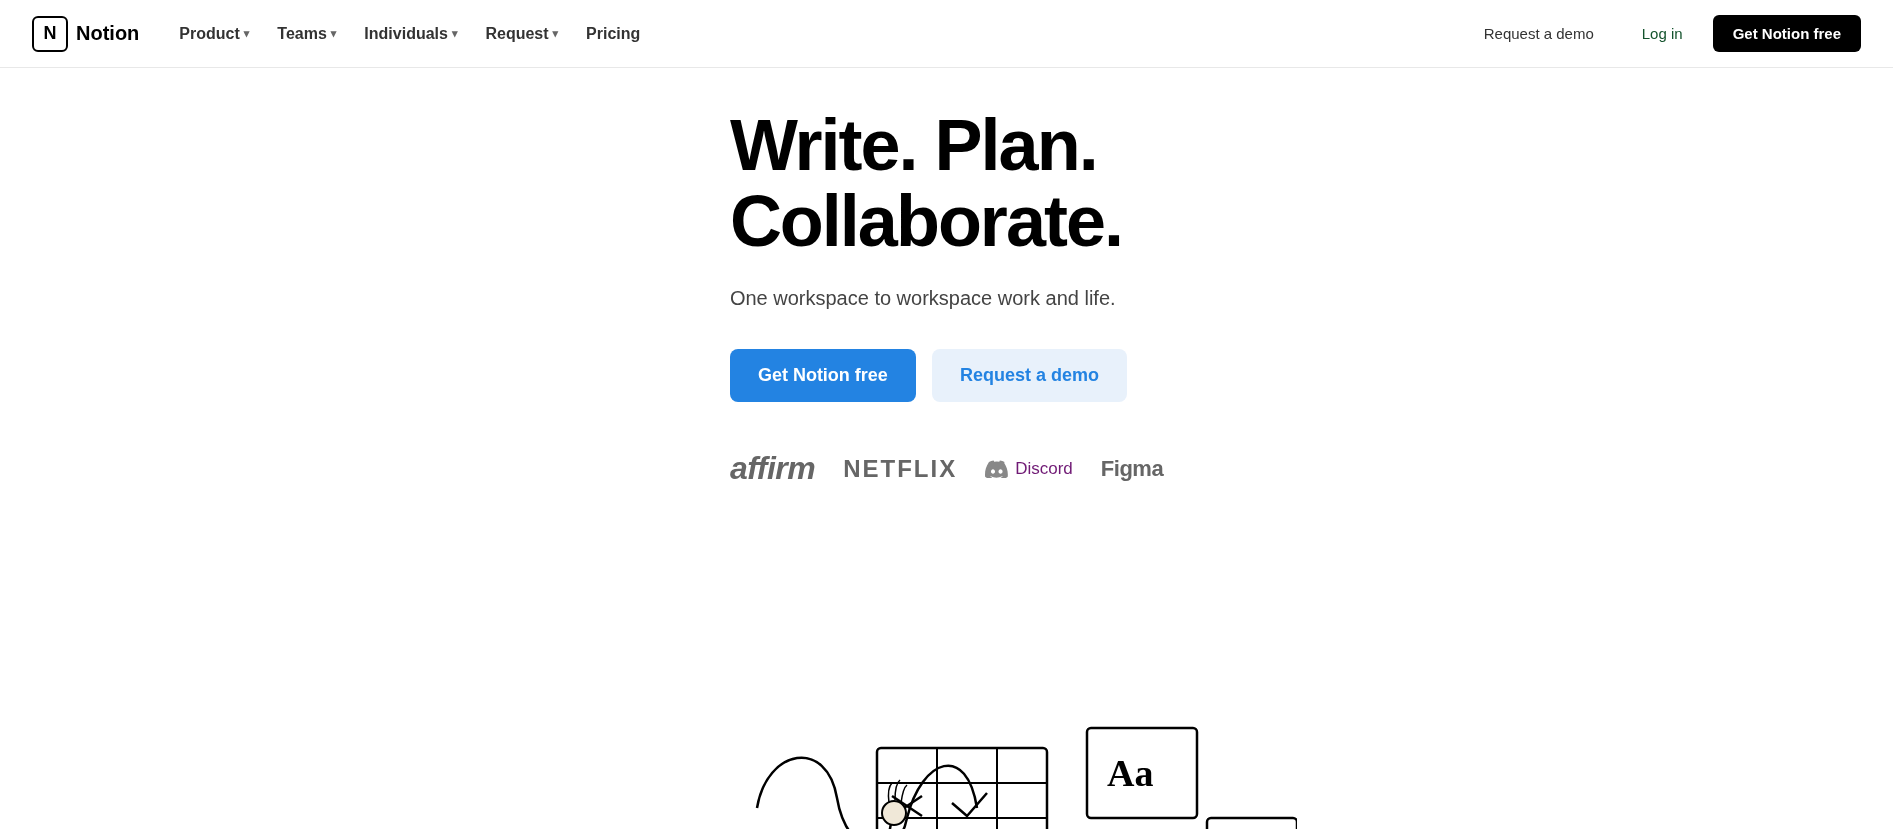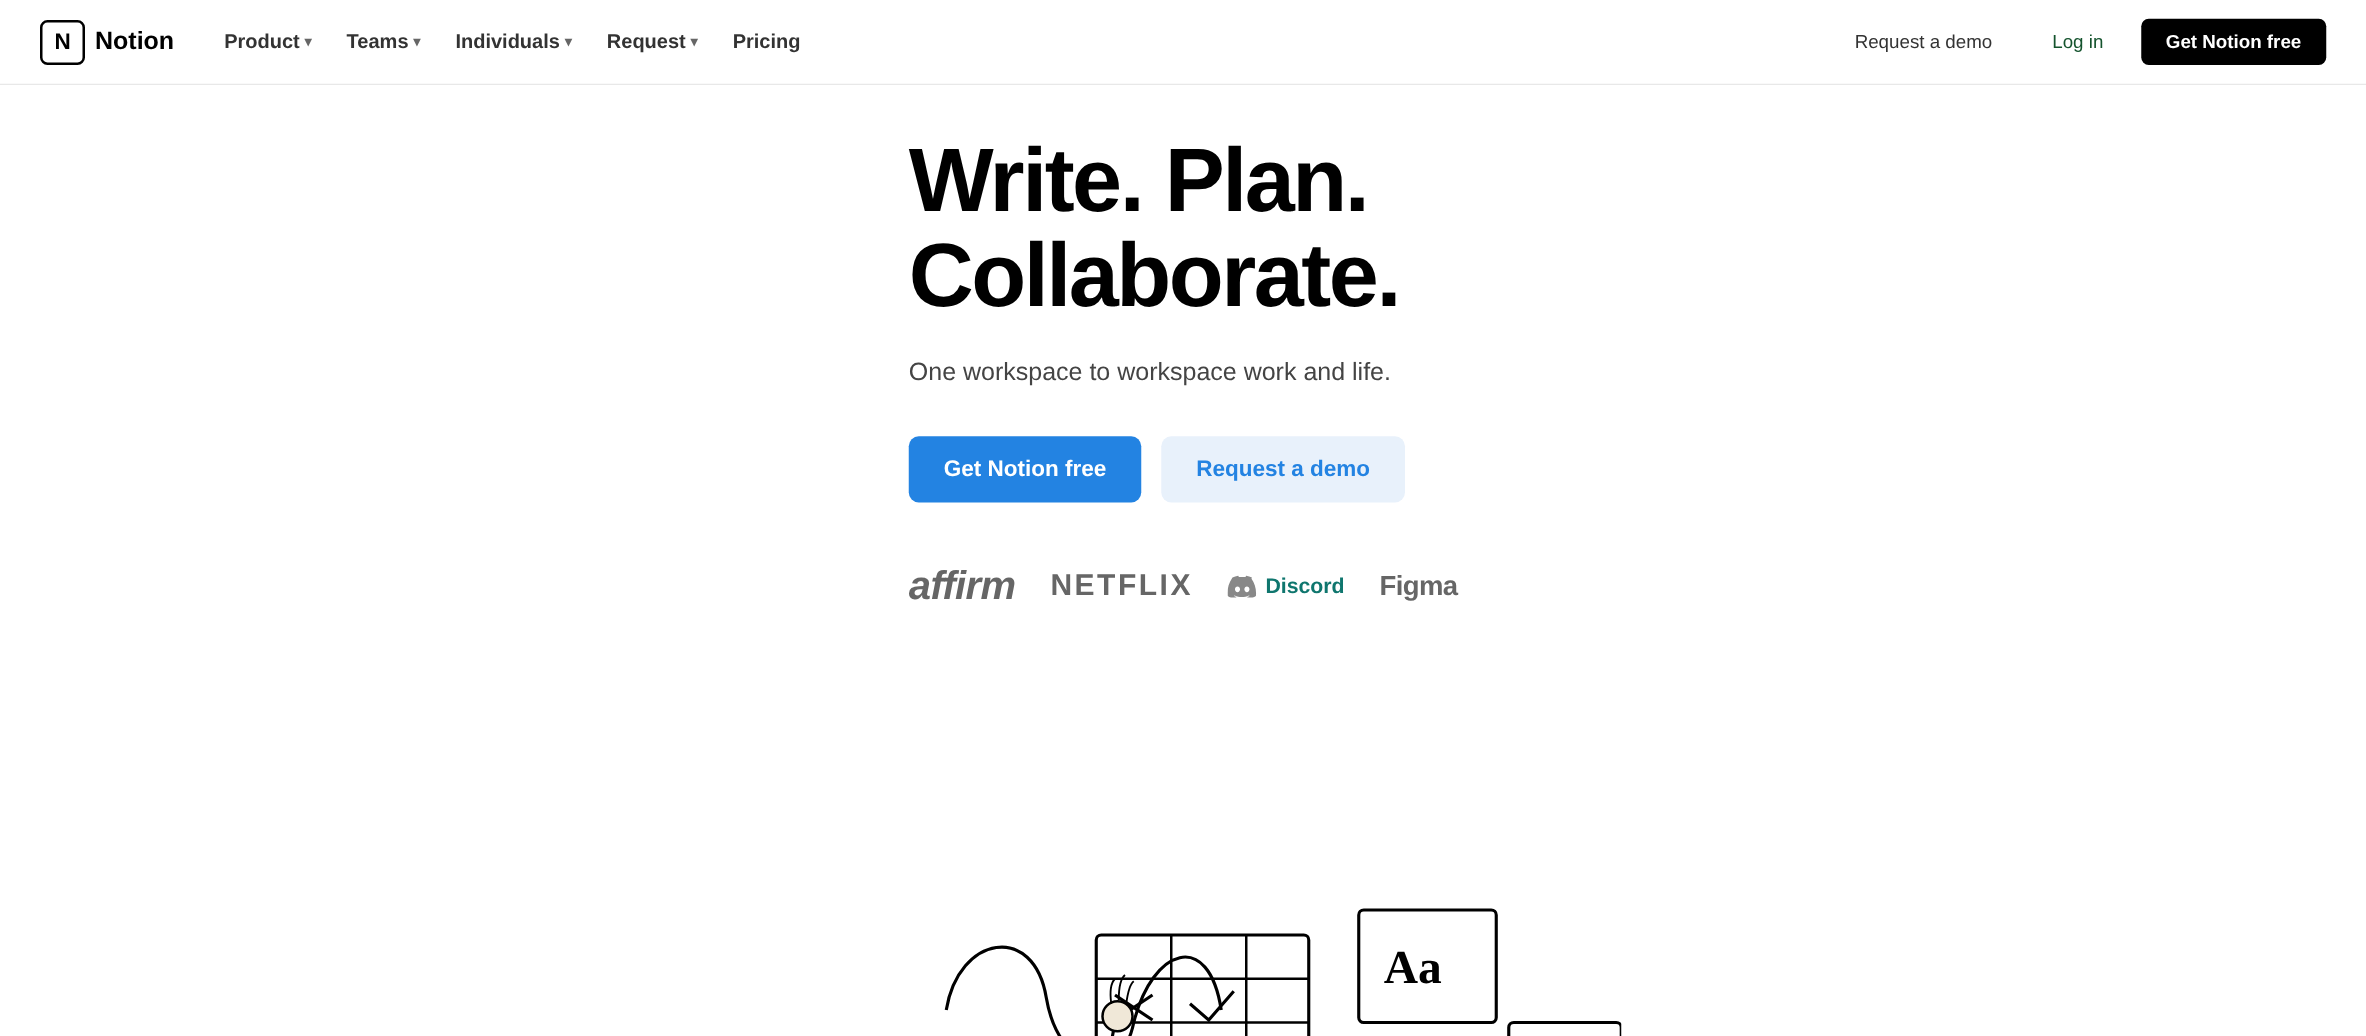--- a/index.html
+++ b/index.html
@@ -181,22 +181,22 @@
       font-size: 24px;
       font-weight: 900;
       color: #666;
       letter-spacing: 2px;
     }
     .logo-discord {
       display: flex;
       align-items: center;
       gap: 6px;
       font-size: 17px;
-      font-weight: 700;
-      color: #0f766e;
+      font-weight: 400;
+      color: #701a75;
     }
     .logo-figma {
       font-size: 22px;
       font-weight: 700;
       color: #666;
       letter-spacing: -0.5px;
     }
 
     
     .hero-right {

